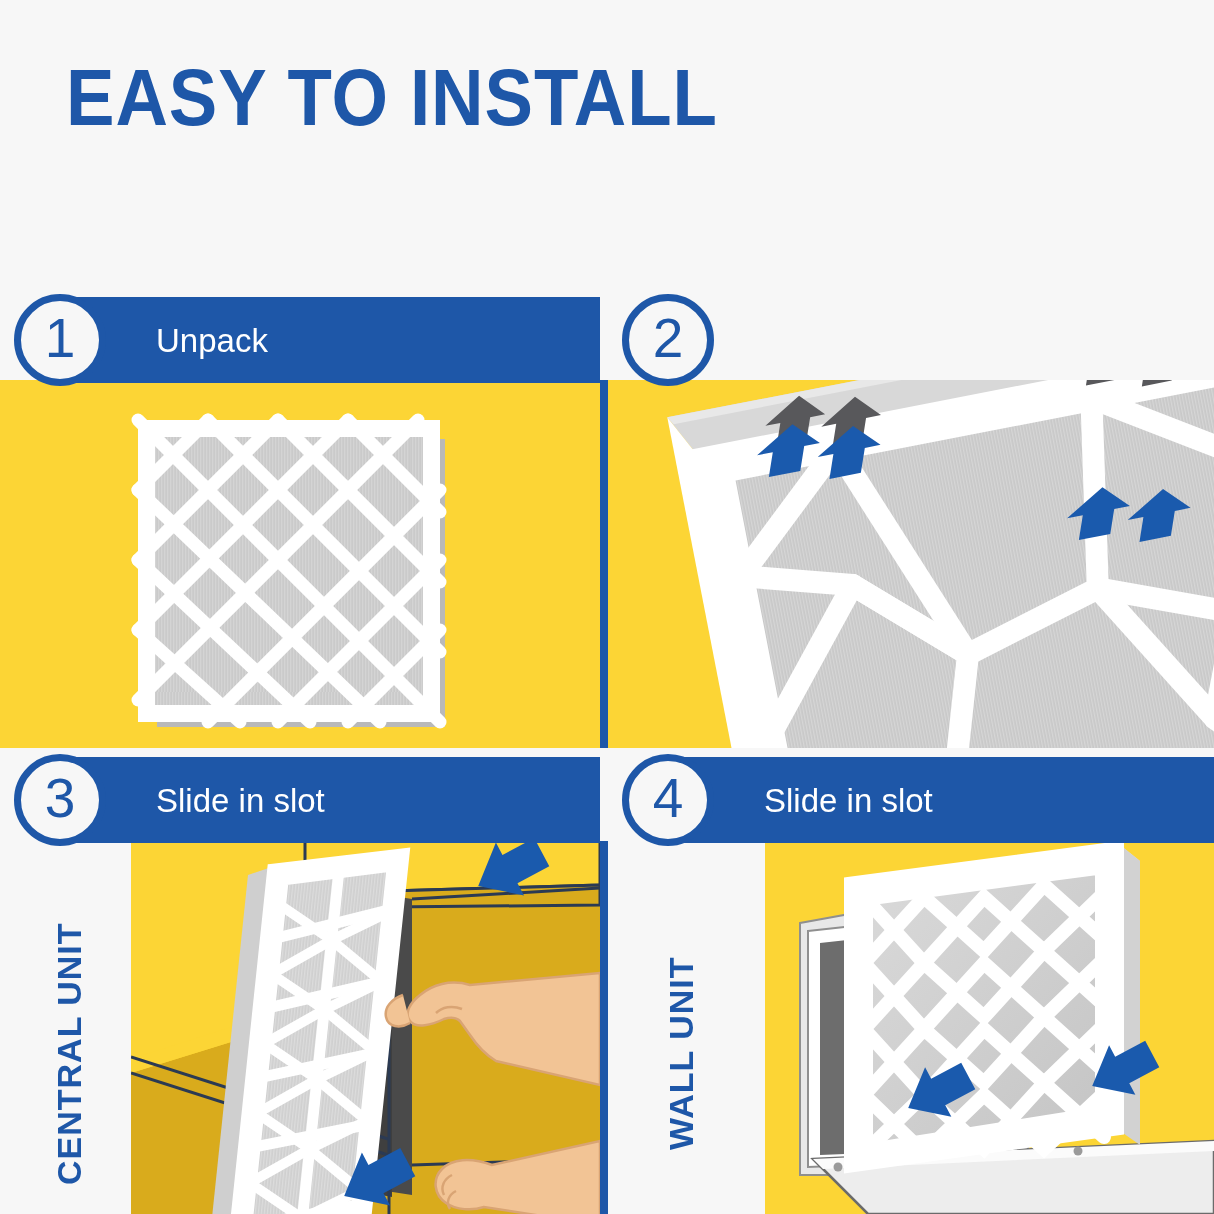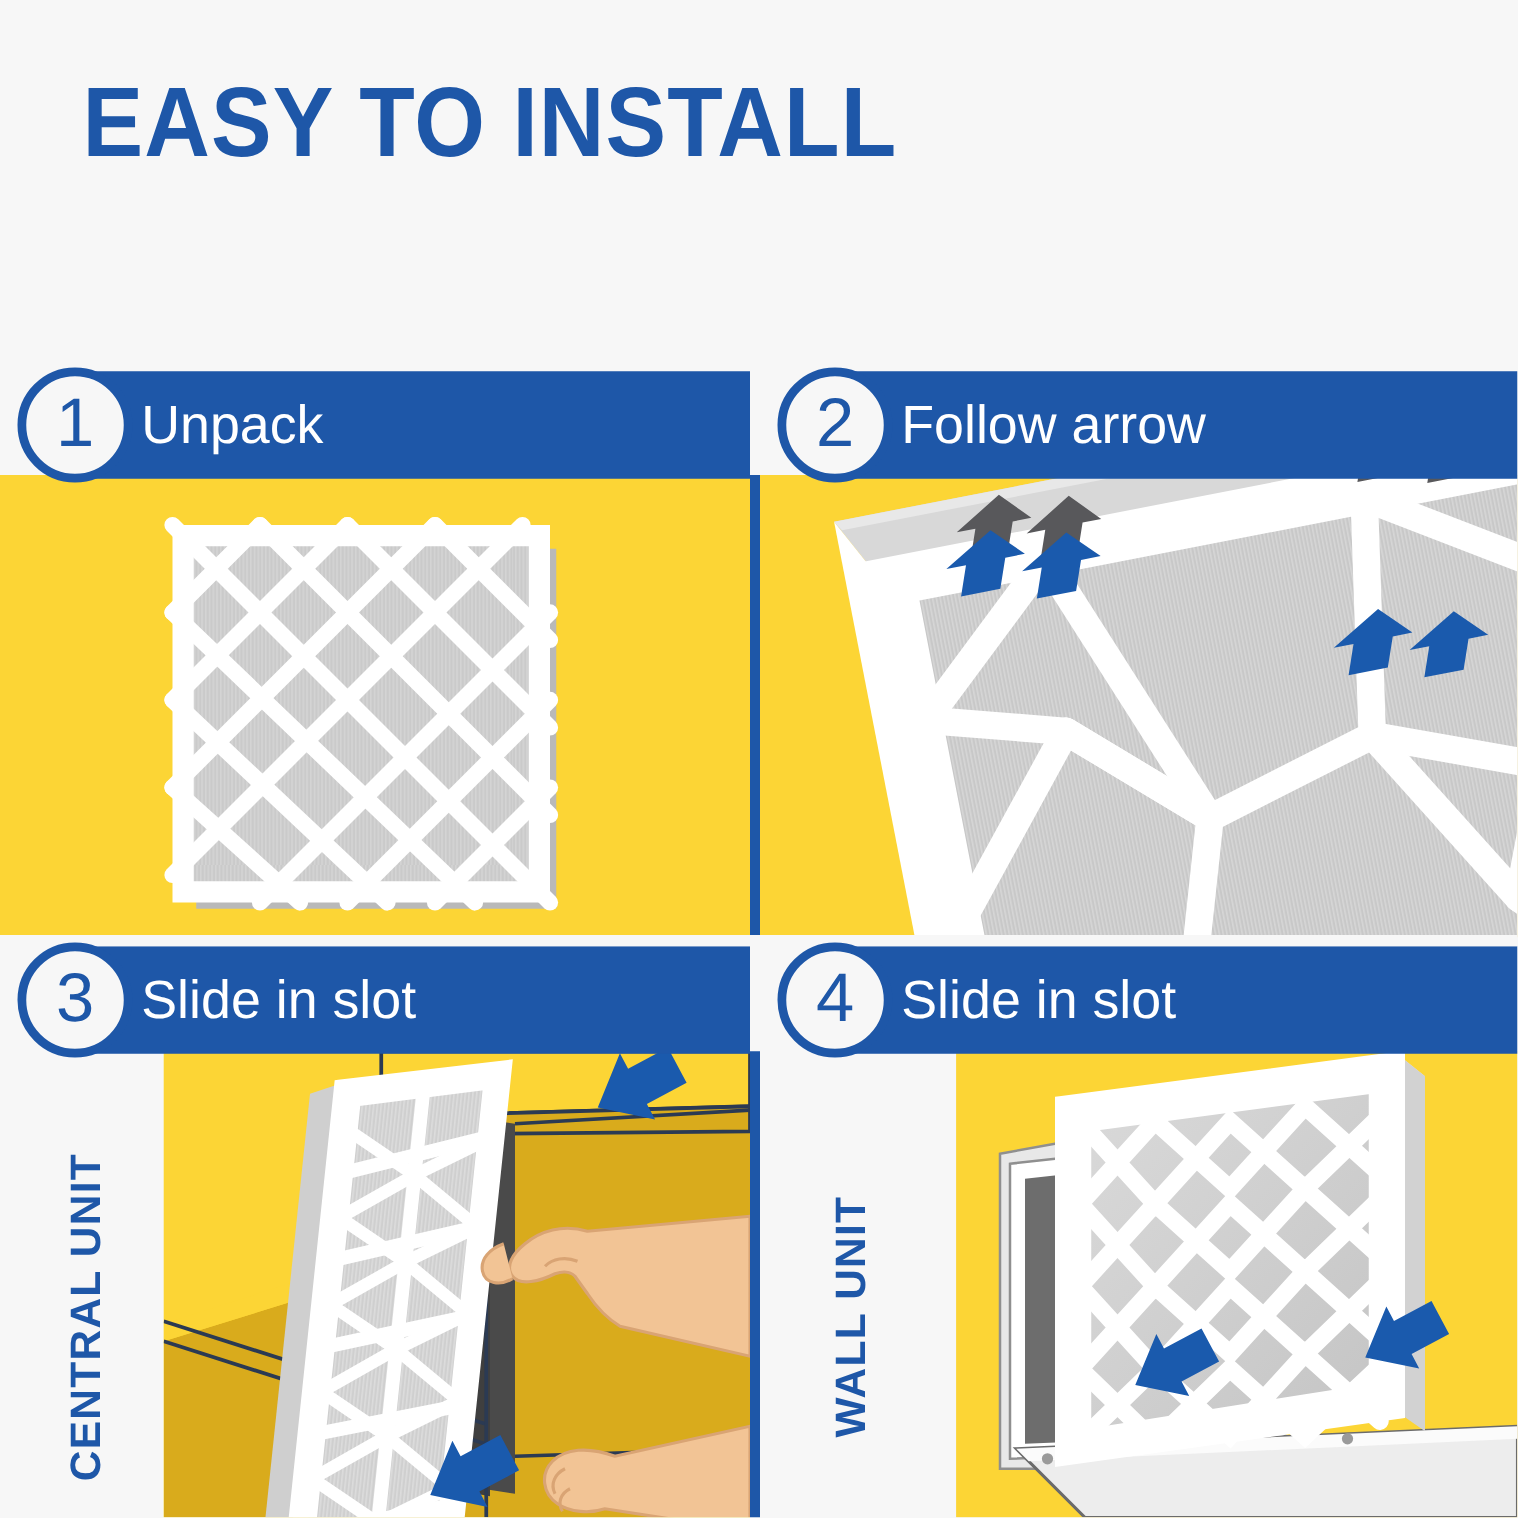--- a/index.html
+++ b/index.html
@@ -34,25 +34,25 @@
   
   .step-bar{
     position:absolute;
     background:#1e57a8;
     height:86px;
     display:flex;align-items:center;
     z-index:6;
   }
   .step-label{
     color:#ffffff;
-    font-size:43px;
+    font-size:33px;
     line-height:43px;
     font-weight:normal;
     white-space:nowrap;
-    padding-left:53px;
+    padding-left:96px;
   }
   .step-circle{
     position:absolute;
     width:92px;height:92px;
     border-radius:50%;
     background:#f7f7f7;
     border:7px solid #1e57a8;
     box-sizing:border-box;
     display:flex;align-items:center;justify-content:center;
     z-index:8;
@@ -220,23 +220,20 @@
 
           <g fill="#1a5aad" transform="translate(465,198) rotate(-11) skewX(-20) scale(1.0,0.74)">
             <polygon points="30,0 62,32 46,32 46,64 14,64 14,32 -2,32"></polygon>
             <polygon points="94,18 126,50 110,50 110,82 78,82 78,50 62,50"></polygon>
           </g>
         </g>
       </svg>
     </div>
   </div>
 
-  <div class="step-bar" style="left:668px;top:297px;width:546px;">
-    <span class="step-label">Follow arrow</span>
-  </div>
   <div class="step-circle" style="left:622px;top:294px;">
     <span class="step-num">2</span>
   </div>
 
   <div class="panel" style="left:0px;top:755px;width:600px;height:459px;">
     <div class="yellow-bg" style="left:131px;top:86px;width:469px;height:373px;"></div>
 
     <div class="panel-art">
       <svg width="600" height="459" viewBox="0 0 600 459">
         <defs>

